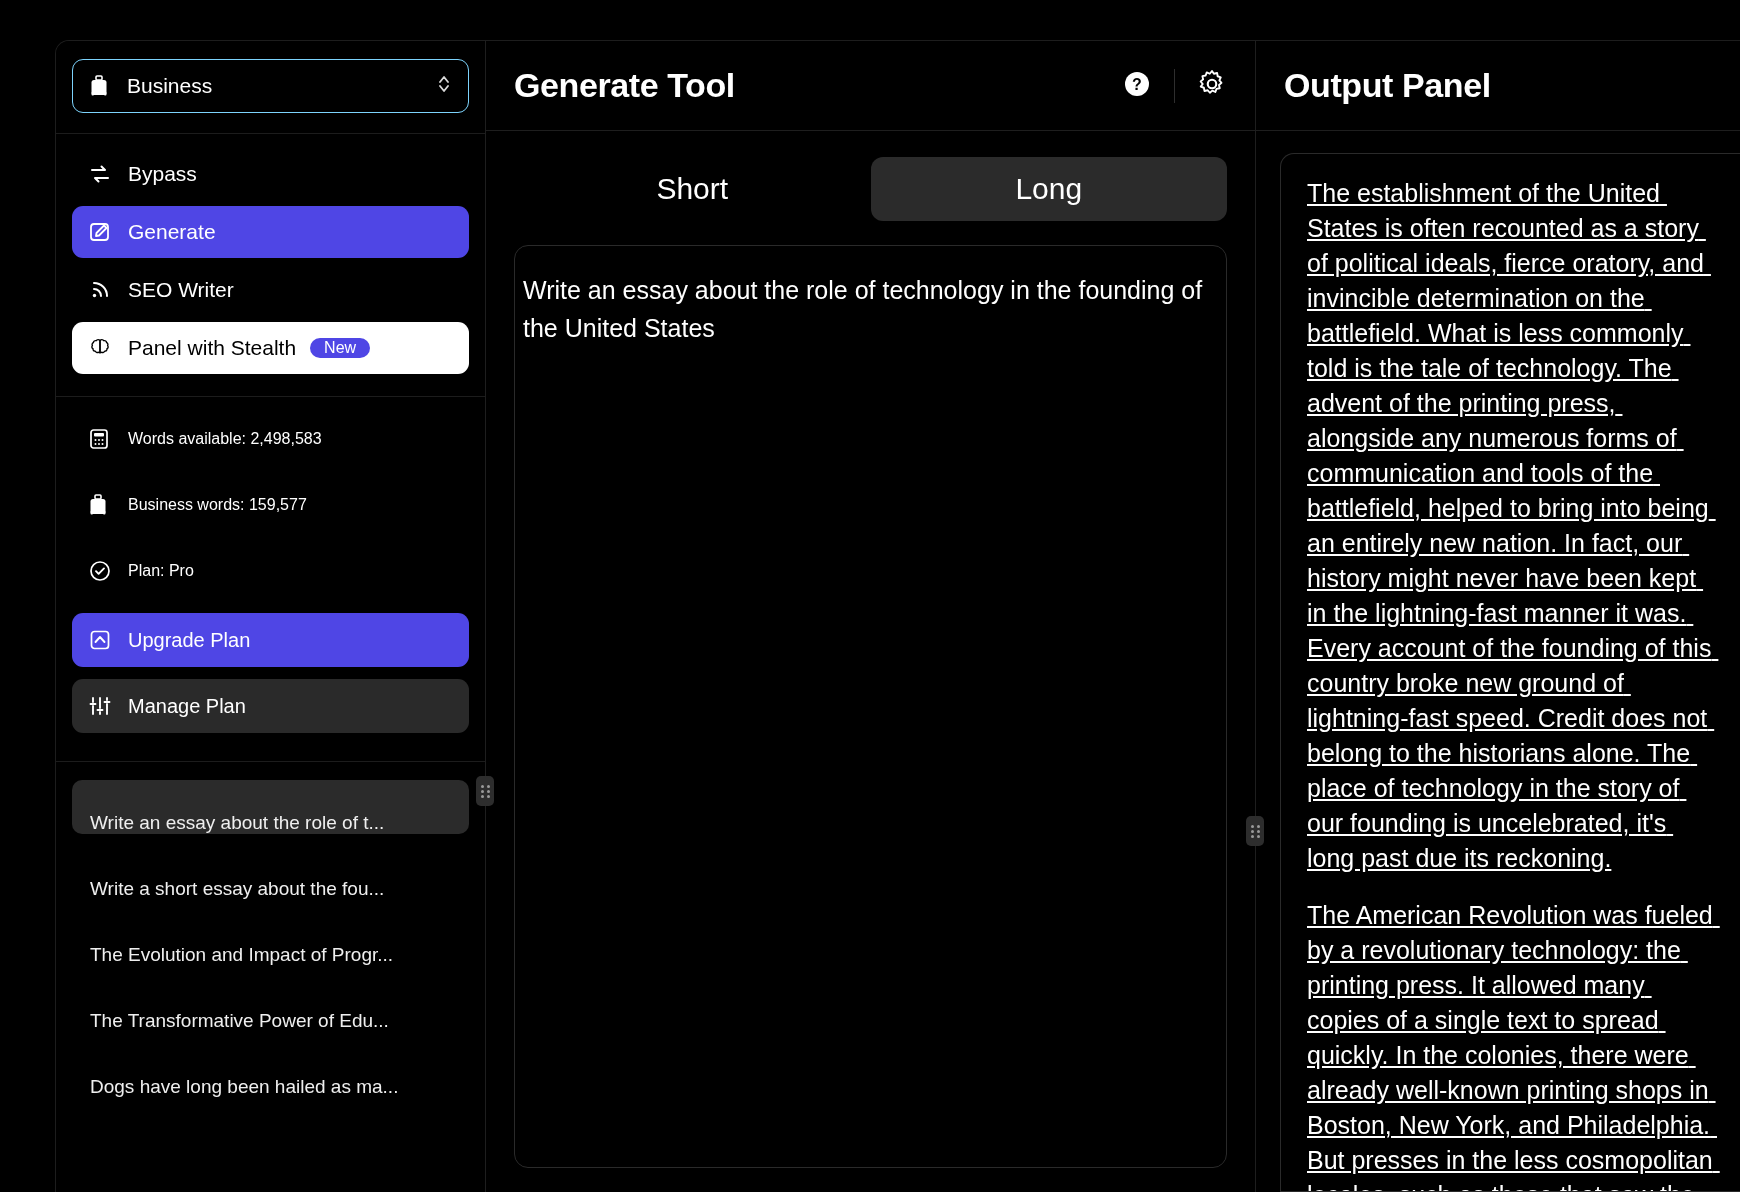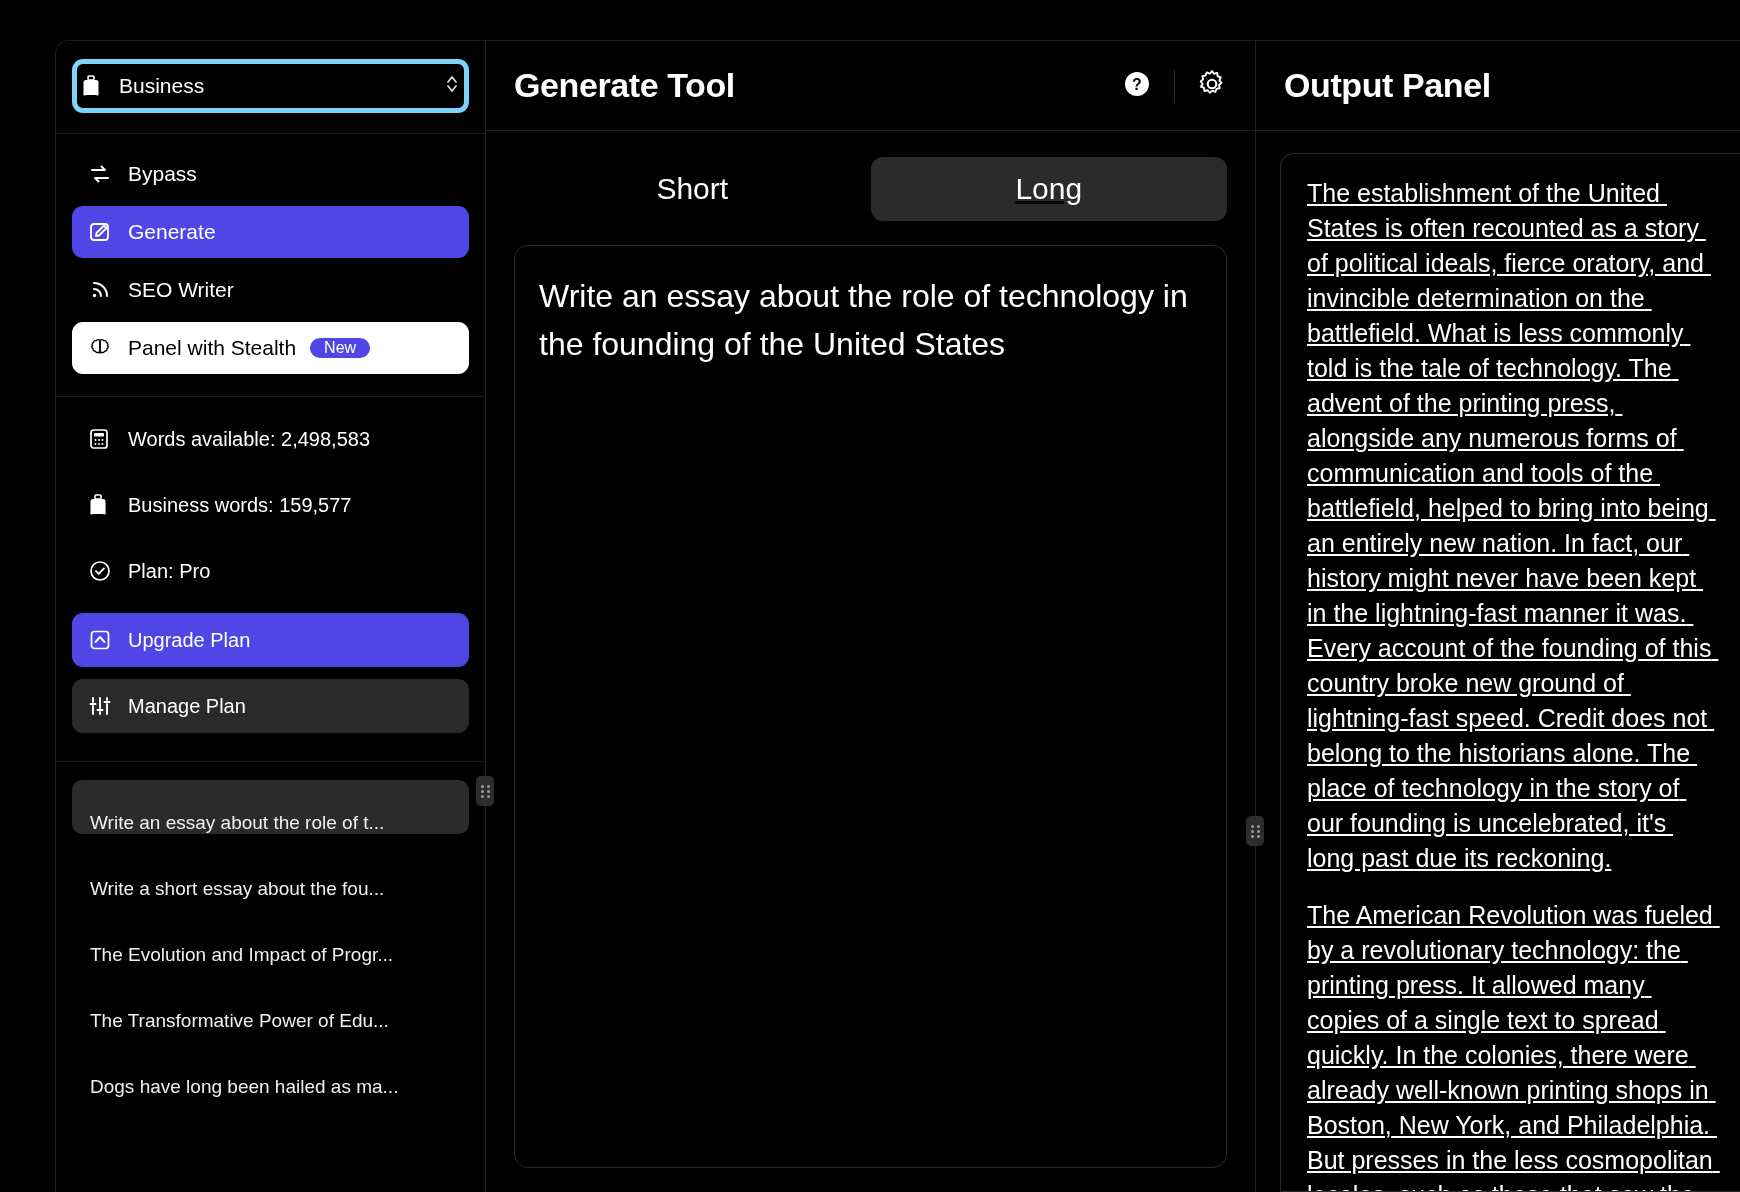--- a/index.html
+++ b/index.html
@@ -30,25 +30,25 @@
     display: flex;
     flex-direction: column;
     position: relative;
   }
   .ws-block {
     padding: 18px 16px 20px 16px;
     border-bottom: 1px solid #1c1c1c;
   }
   .ws-select {
     height: 54px;
-    border: 5px solid #7dd3fc;
+    border: 1px solid #7dd3fc;
     border-radius: 11px;
     display: flex;
     align-items: center;
-    padding: 0 4px;
+    padding: 0 16px;
     background: #000;
   }
   .ws-select .ic { width: 26px; display:flex; align-items:center; }
   .ws-name {
     color: #ffffff;
     font-size: 21px;
     margin-left: 12px;
     flex: 1;
   }
   .chev { opacity: .85; }
@@ -83,21 +83,21 @@
   .stats-block {
     padding: 18px 16px 16px 16px;
     border-bottom: 1px solid #1c1c1c;
   }
   .stat-row {
     height: 48px;
     display: flex;
     align-items: center;
     padding: 0 16px;
     color: #ffffff;
-    font-size: 20px;
+    font-size: 16px;
     margin-bottom: 18px;
   }
   .stat-row .ic { width: 30px; display:flex; align-items:center; }
   .stat-row .lbl { margin-left: 10px; }
   .plan-btn {
     height: 54px;
     display: flex;
     align-items: center;
     padding: 0 16px;
     border-radius: 11px;
@@ -142,21 +142,20 @@
 
   
   .center {
     width: 770px;
     flex: 0 0 770px;
     background: #000000;
     border-right: 1px solid #1e1e1e;
     display: flex;
     flex-direction: column;
     position: relative;
-    text-decoration: underline;
   }
   .panel-head {
     height: 90px;
     display: flex;
     align-items: center;
     padding: 0 28px;
     border-bottom: 1px solid #1e1e1e;
   }
   .panel-title {
     font-size: 34px;
@@ -180,23 +179,23 @@
     font-size: 30px;
     border-radius: 12px;
   }
   .seg-btn.on { background: #2b2b2b; }
 
   .prompt-box {
     margin: 24px 28px 24px 28px;
     flex: 1;
     border: 1px solid #2a2a2a;
     border-radius: 14px;
-    padding: 26px 24px;
-    color: #ffffff;
-    font-size: 32px;
+    padding: 26px 8px;
+    color: #ffffff;
+    font-size: 25px;
     line-height: 1.5;
   }
 
   
   .output {
     flex: 1;
     background: #000000;
     display: flex;
     flex-direction: column;
     position: relative;

